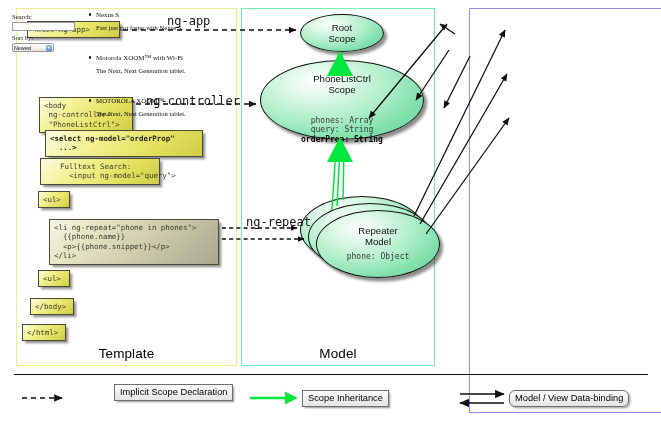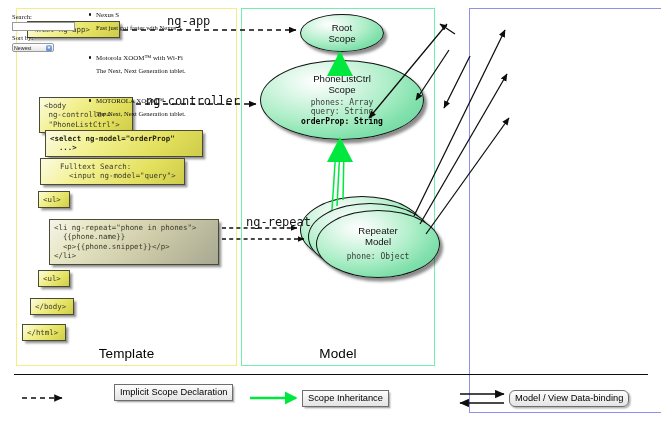--- a/index.html
+++ b/index.html
@@ -72,21 +72,21 @@
     font-family: "Liberation Sans", sans-serif;
     font-size: 9.6px;
     line-height: 11.3px;
     color: #101010;
   }
   .ellipse .eprops {
     font-family: "DejaVu Sans Mono", "Liberation Mono", monospace;
     font-size: 8px;
     line-height: 9.6px;
     color: #3b3b3b;
-    margin-top: 2px;
+    margin-top: 20px;
   }
   .ellipse .eprops .b { font-weight: bold; color: #000; }
 
   
   .view-inner {
     position: absolute;
     left: 7px; top: 6px;
     width: 190px; height: 130px;
     font-family: "Liberation Serif", serif;
   }
@@ -196,21 +196,21 @@
 
   <div class="codebox" style="left:27px;  top:21px;  width:93px;">&lt;html ng-app&gt;</div>
 
   <div class="codebox" style="left:39px;  top:97px;  width:94px;">&lt;body
  ng-controller=
  "PhoneListCtrl"&gt;</div>
 
   <div class="codebox bold" style="left:45px; top:130px; width:158px;">&lt;select ng-model="orderProp"
   ...&gt;</div>
 
-  <div class="codebox" style="left:40px;  top:158px; width:145px;padding-left:19px;">Fulltext Search:
+  <div class="codebox" style="left:40px;  top:158px; width:120px;padding-left:19px;">Fulltext Search:
   &lt;input ng-model="query"&gt;</div>
 
   <div class="codebox" style="left:38px;  top:191px; width:32px;">&lt;ul&gt;</div>
 
   <div class="codebox grey" style="left:49px; top:219px; width:170px;">&lt;li ng-repeat="phone in phones"&gt;
   {{phone.name}}
   &lt;p&gt;{{phone.snippet}}&lt;/p&gt;
 &lt;/li&gt;</div>
 
   <div class="codebox" style="left:38px;  top:270px; width:32px;">&lt;ul&gt;</div>

